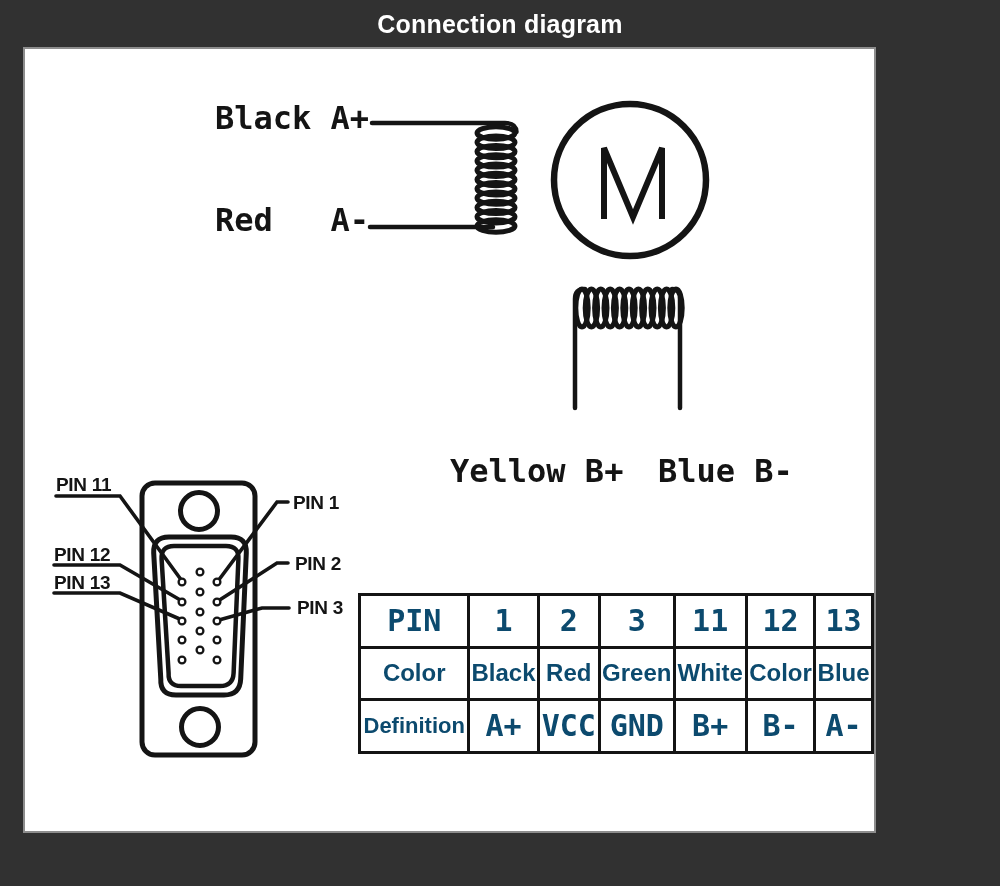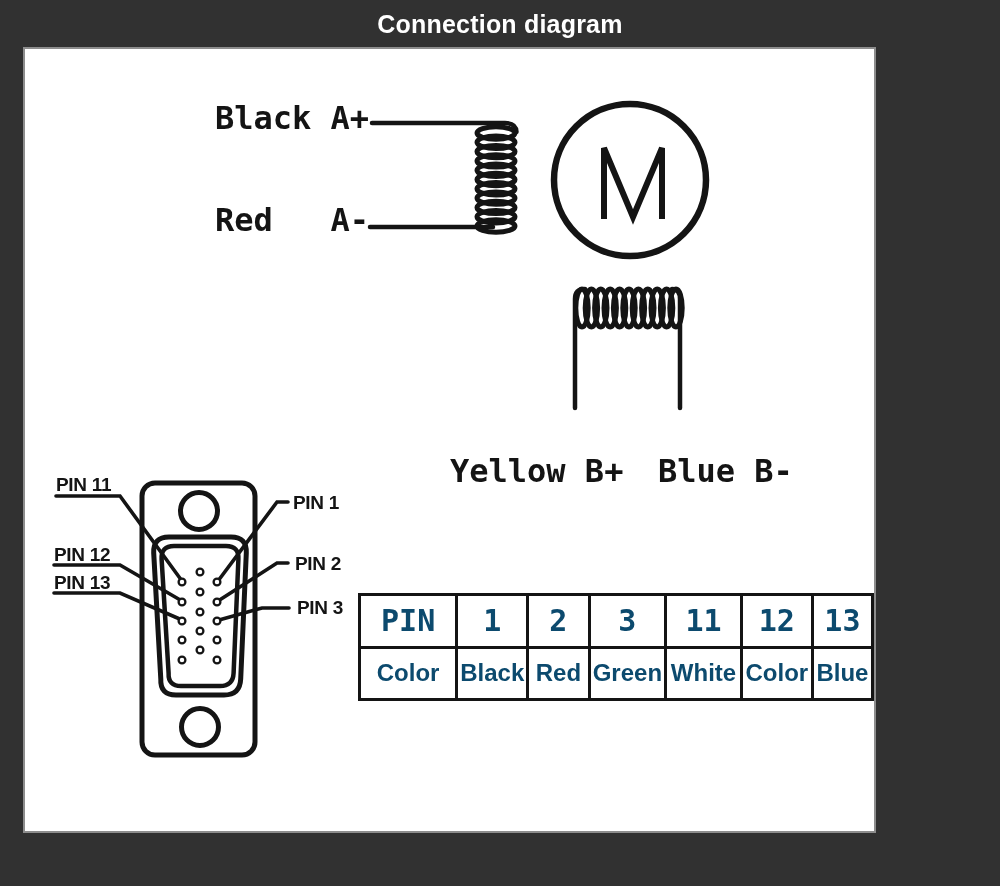--- a/index.html
+++ b/index.html
@@ -180,15 +180,24 @@
     </tr>
     <tr>
       <td class="c0 cell-med">Color</td>
       <td class="c1 cell-med">Black</td>
       <td class="c2 cell-med">Red</td>
       <td class="c3 cell-med">Green</td>
       <td class="c4 cell-med">White</td>
       <td class="c5 cell-med">Color</td>
       <td class="c6 cell-med">Blue</td>
     </tr>
+    <tr>
+      <td class="c0 cell-small">Definition</td>
+      <td class="c1 cell-big">A+</td>
+      <td class="c2 cell-big">VCC</td>
+      <td class="c3 cell-big">GND</td>
+      <td class="c4 cell-big">B+</td>
+      <td class="c5 cell-big">B-</td>
+      <td class="c6 cell-big">A-</td>
+    </tr>
   </tbody>
     </table>
 </div>
 
 </body></html>

